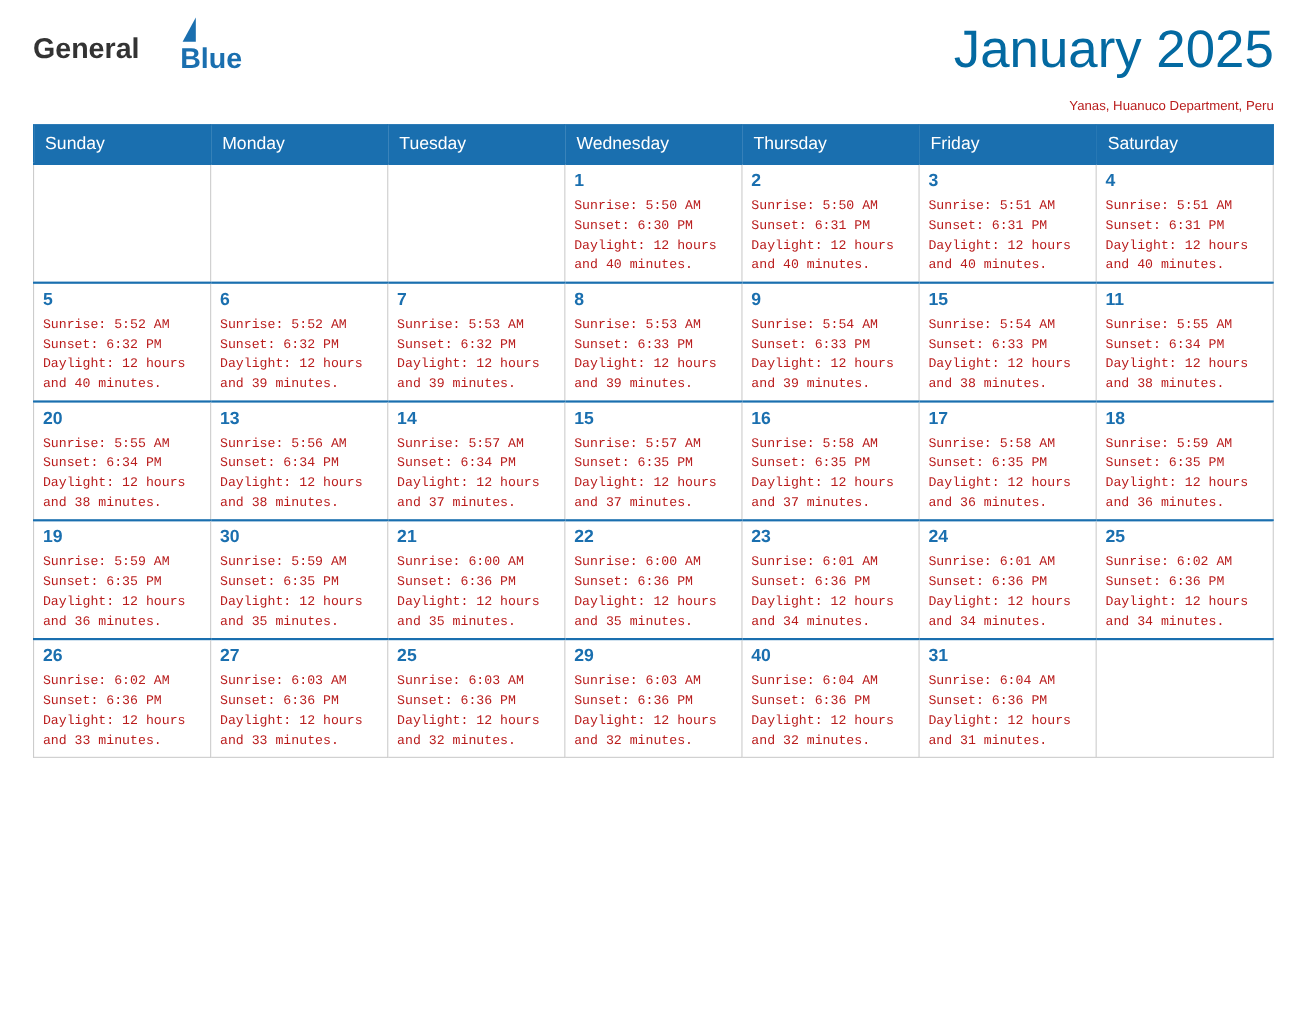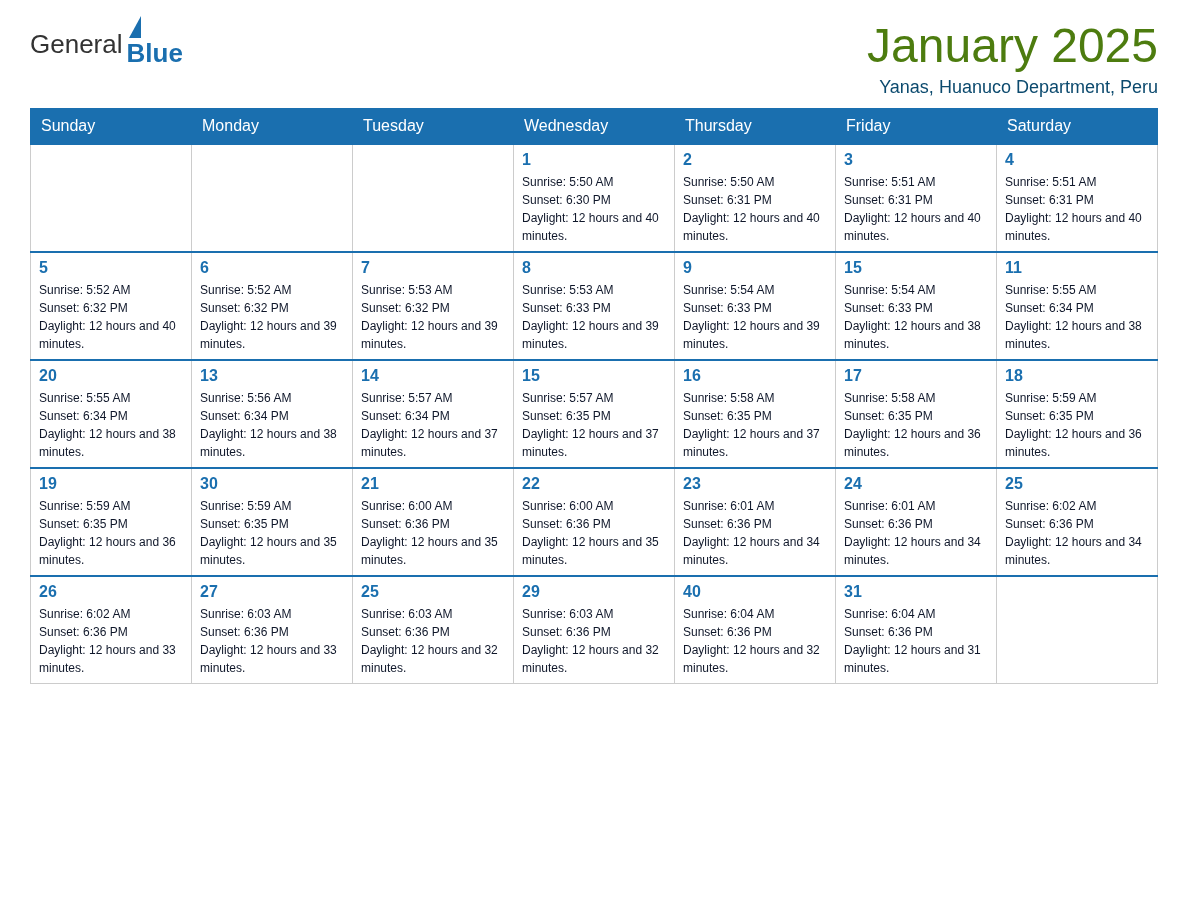--- a/index.html
+++ b/index.html
@@ -16,21 +16,21 @@
       align-items: flex-start;
       margin-bottom: 10px;
     }
     .logo {
       display: flex;
       align-items: center;
       gap: 4px;
     }
     .logo-text-general {
       font-size: 26px;
-      font-weight: normal;
+      font-weight: bold;
       color: #333;
     }
     .logo-text-blue {
       font-size: 26px;
       font-weight: bold;
       color: #1a6faf;
     }
     .logo-triangle {
       width: 0;
       height: 0;
@@ -39,27 +39,27 @@
       border-bottom: 22px solid #1a6faf;
       margin-left: 2px;
       margin-top: -4px;
     }
     .title-area {
       text-align: right;
     }
     .main-title {
       font-size: 48px;
       font-weight: normal;
-      color: #4d7c0f;
+      color: #0369a1;
       line-height: 1.1;
     }
     .sub-title {
-      font-size: 18px;
-      color: #0c4a6e;
-      margin-top: 4px;
+      font-size: 12px;
+      color: #b91c1c;
+      margin-top: 16px;
     }
     .calendar-table {
       width: 100%;
       border-collapse: collapse;
       margin-top: 10px;
     }
     .calendar-table th {
       background-color: #1a6faf;
       color: #ffffff;
       font-size: 16px;
@@ -77,37 +77,38 @@
     }
     .day-number {
       font-size: 16px;
       color: #1a6faf;
       font-weight: bold;
       display: block;
       margin-bottom: 4px;
     }
     .day-info {
       font-size: 12px;
-      color: #0f172a;
+      color: #b91c1c;
       line-height: 1.5;
+      font-family: Liberation Mono, monospace;
     }
     .empty-cell {
       background: #fff;
     }
     tr.week-row td {
       border-top: 2px solid #1a6faf;
     }
   </style>
 </head>
 <body>
 
 <div class="header-area">
   <div class="logo">
     <span class="logo-text-general">General</span>
-    <div style="display:flex; flex-direction:column; align-items:flex-start;">
+    <div style="display:flex; flex-direction:column; align-items:flex-start;margin-left:33px;">
       <div style="display:flex; align-items:center;">
         <div class="logo-triangle"></div>
       </div>
       <span class="logo-text-blue">Blue</span>
     </div>
   </div>
   <div class="title-area">
     <div class="main-title">January 2025</div>
     <div class="sub-title">Yanas, Huanuco Department, Peru</div>
   </div>

